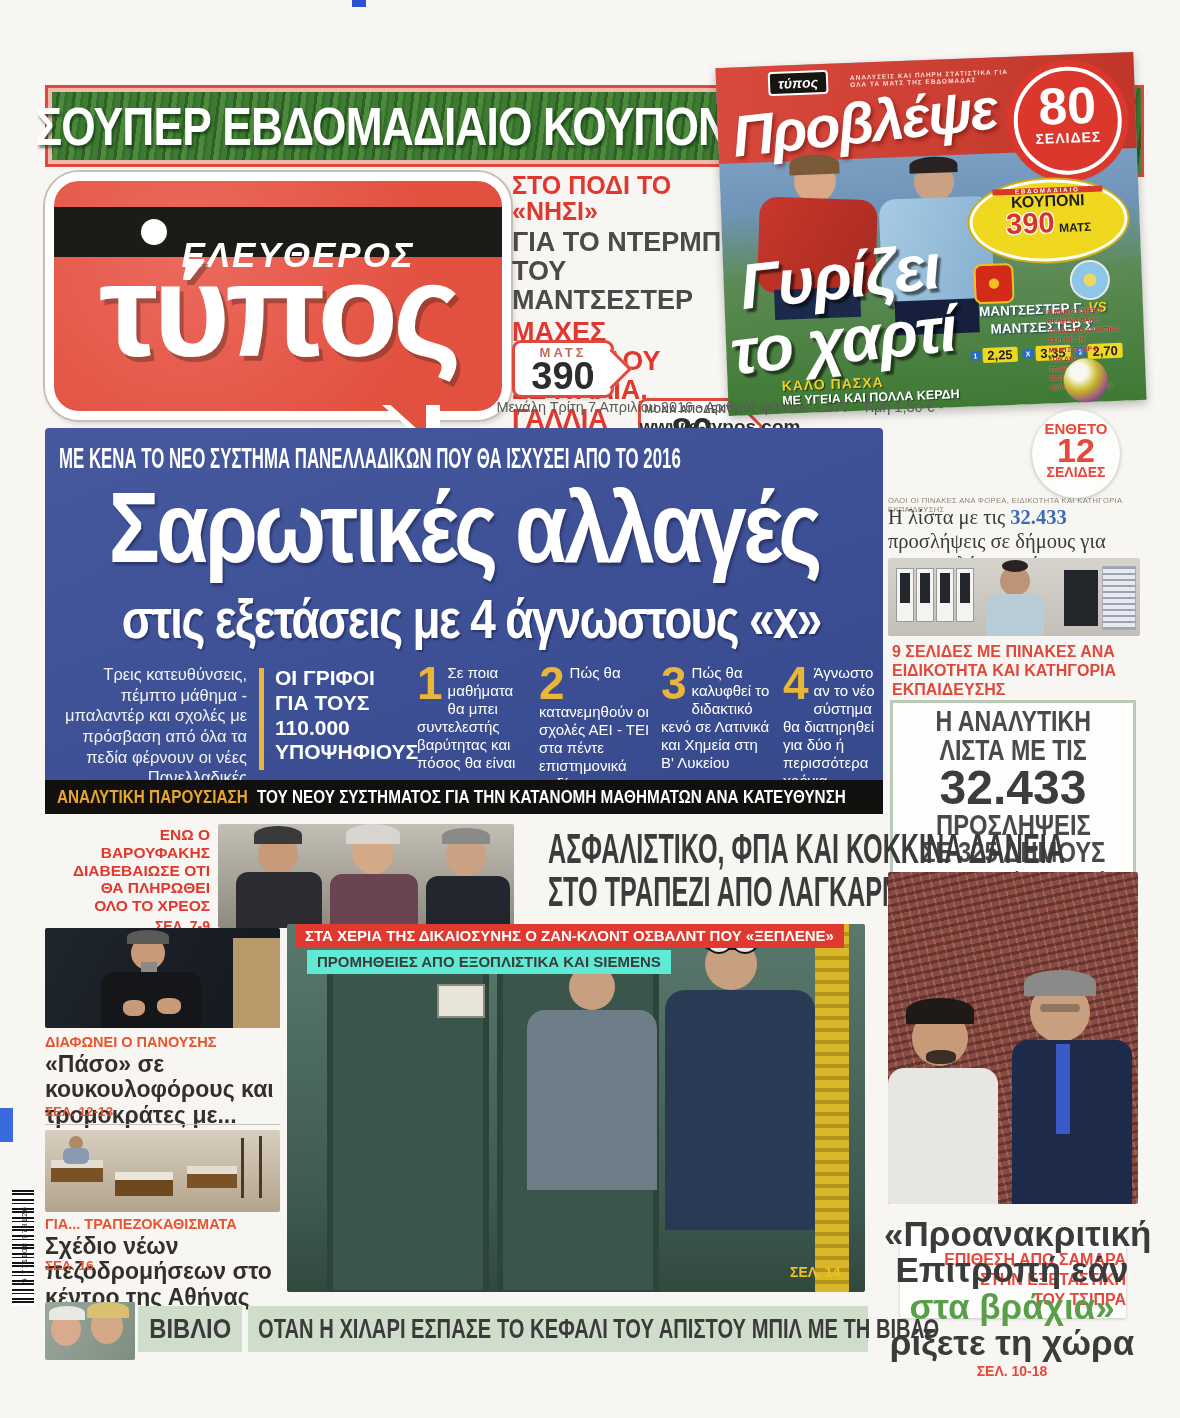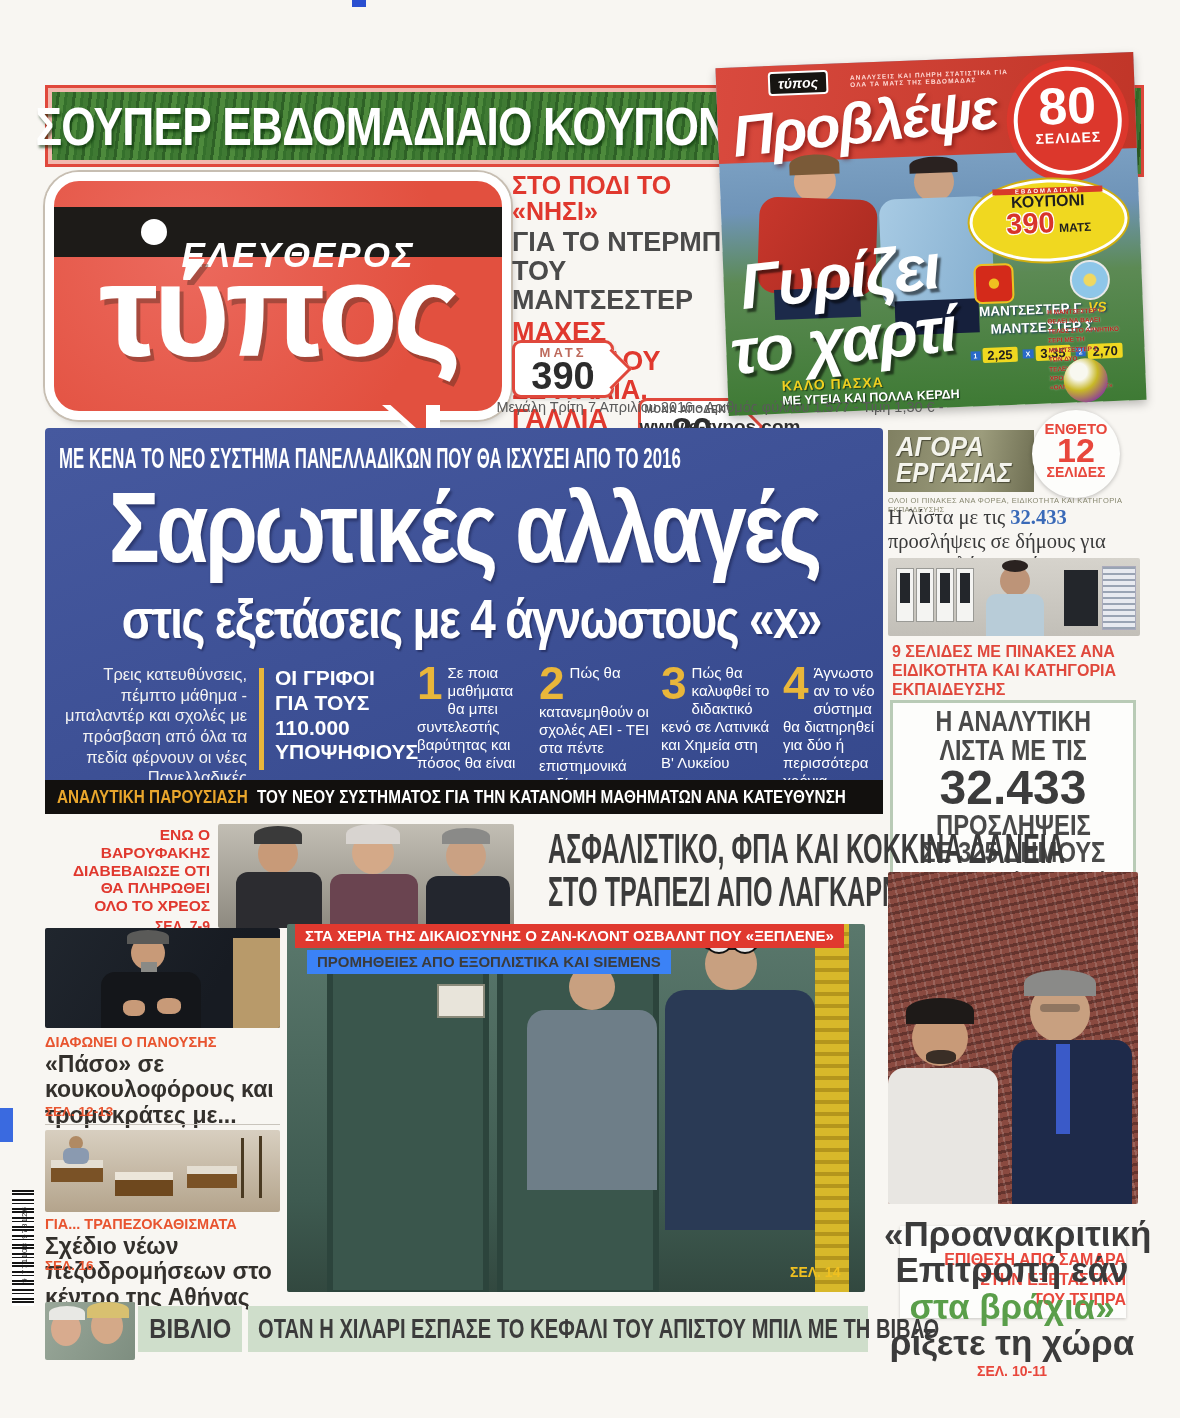--- a/index.html
+++ b/index.html
@@ -195,24 +195,20 @@
     <div class="abs" style="left:0;bottom:0;width:100%;height:34px;background:#12100e;display:flex;align-items:center;padding:0 12px;box-sizing:border-box;">
       <span class="cnd" style="transform:scaleX(.85);font-size:18px;font-weight:800;color:#e9a62c;white-space:nowrap;">ΑΝΑΛΥΤΙΚΗ ΠΑΡΟΥΣΙΑΣΗ</span>
       <span class="cnd" style="transform:scaleX(.85);font-size:18px;font-weight:800;color:#fff;white-space:nowrap;margin-left:-24px;">ΤΟΥ ΝΕΟΥ ΣΥΣΤΗΜΑΤΟΣ ΓΙΑ ΤΗΝ ΚΑΤΑΝΟΜΗ ΜΑΘΗΜΑΤΩΝ ΑΝΑ ΚΑΤΕΥΘΥΝΣΗ</span>
       <span style="margin-left:auto;display:flex;align-items:baseline;gap:4px;">
         <span style="font-size:11px;font-weight:700;color:#e9b63a;">ΣΕΛΙΔΕΣ</span>
         <span style="font-size:19px;font-weight:800;color:#e9b63a;">18, 39</span>
       </span>
     </div>
   </div>
 
-  <div class="abs" style="left:888px;top:430px;width:146px;height:62px;background:linear-gradient(100deg,#808062,#9c9c7c 60%,#6e6e52);display:flex;flex-direction:column;justify-content:center;padding-left:8px;box-sizing:border-box;">
-    <span class="cnd" style="transform:scaleX(.95);font-size:27px;font-weight:900;font-style:italic;color:#f4f4ec;line-height:.95;text-shadow:1px 1px 1px #4a4a36;">ΑΓΟΡΑ</span>
-    <span class="cnd" style="transform:scaleX(.9);font-size:27px;font-weight:900;font-style:italic;color:#f4f4ec;line-height:.95;text-shadow:1px 1px 1px #4a4a36;">ΕΡΓΑΣΙΑΣ</span>
-  </div>
   <div class="abs" style="left:1032px;top:410px;width:88px;height:88px;border-radius:50%;background:#fdfdfb;box-shadow:0 1px 4px rgba(0,0,0,.25);text-align:center;">
     <div style="font-size:15px;font-weight:700;color:#e8473c;margin-top:10px;">ΕΝΘΕΤΟ</div>
     <div style="font-size:34px;font-weight:900;color:#e8473c;line-height:.8;">12</div>
     <div style="font-size:14px;font-weight:700;color:#e8473c;">ΣΕΛΙΔΕΣ</div>
   </div>
   <div class="abs" style="left:888px;top:496px;width:250px;font-size:7.5px;color:#86866e;letter-spacing:.4px;">ΟΛΟΙ ΟΙ ΠΙΝΑΚΕΣ ΑΝΑ ΦΟΡΕΑ, ΕΙΔΙΚΟΤΗΤΑ ΚΑΙ ΚΑΤΗΓΟΡΙΑ ΕΚΠΑΙΔΕΥΣΗΣ</div>
   <div class="abs" style="left:888px;top:506px;width:252px;font-family:'Liberation Serif',serif;font-size:20.5px;color:#3a3a3a;line-height:1.15;">
     <span>Η λίστα με τις </span><span style="color:#3a6ab8;font-weight:700;">32.433</span><span> προσλήψεις σε δήμους για κοινωφελή εργασία</span>
   </div>
   <div class="abs photo" style="left:888px;top:558px;width:252px;height:78px;background:linear-gradient(180deg,#d6d3cc,#c2bfb8);">
@@ -297,21 +293,21 @@
     <div class="abs" style="left:240px;top:86px;width:130px;height:180px;border-radius:18px 18px 0 0;background:#6e7e88;"></div>
     <div class="head-circle" style="left:418px;top:14px;width:52px;height:52px;background:#c8a080;"></div>
     <div class="abs" style="left:414px;top:8px;width:60px;height:18px;border-radius:12px;background:#1a1a1a;"></div>
     <div class="head-circle" style="left:420px;top:12px;width:20px;height:14px;background:#e8e8e8;border:2px solid #111;"></div>
     <div class="head-circle" style="left:446px;top:12px;width:20px;height:14px;background:#e8e8e8;border:2px solid #111;"></div>
     <div class="abs" style="left:378px;top:66px;width:150px;height:240px;border-radius:20px 20px 0 0;background:#2a3a55;"></div>
   </div>
   <div class="abs" style="left:295px;top:924px;background:#e0392f;padding:3px 10px;">
     <span style="font-size:15px;font-weight:800;color:#fff;white-space:nowrap;">ΣΤΑ ΧΕΡΙΑ ΤΗΣ ΔΙΚΑΙΟΣΥΝΗΣ Ο ΖΑΝ-ΚΛΟΝΤ ΟΣΒΑΛΝΤ ΠΟΥ «ΞΕΠΛΕΝΕ»</span>
   </div>
-  <div class="abs" style="left:307px;top:950px;background:#3b82f6;padding:3px 10px;">
+  <div class="abs" style="left:307px;top:950px;background:#5eead4;padding:3px 10px;">
     <span style="font-size:15px;font-weight:800;color:#3b3b3b;white-space:nowrap;">ΠΡΟΜΗΘΕΙΕΣ ΑΠΟ ΕΞΟΠΛΙΣΤΙΚΑ ΚΑΙ SIEMENS</span>
   </div>
   <div class="abs" style="left:790px;top:1264px;font-size:14px;font-weight:800;color:#f0c020;">ΣΕΛ. 14</div>
 
   <div class="abs photo seats" style="left:888px;top:872px;width:250px;height:332px;">
     <div class="head-circle" style="left:24px;top:138px;width:56px;height:56px;background:#c89a78;"></div>
     <div class="abs" style="left:18px;top:126px;width:68px;height:26px;border-radius:50% 50% 0 0;background:#1e1a18;"></div>
     <div class="abs" style="left:38px;top:178px;width:30px;height:14px;border-radius:40%;background:#3a2e26;"></div>
     <div class="abs" style="left:0;top:196px;width:110px;height:136px;border-radius:16px 16px 0 0;background:#e8e6e2;"></div>
     <div class="head-circle" style="left:142px;top:110px;width:60px;height:60px;background:#c8a080;"></div>
@@ -323,21 +319,21 @@
   <div class="abs pre" style="left:900px;top:1178px;width:226px;background:#fdfdfb;padding:6px 0 8px;text-align:right;box-shadow:0 1px 3px rgba(0,0,0,.2);margin-top:48px;">
     <span style="font-size:16px;font-weight:800;color:#e8473c;line-height:1.25;white-space:pre-line;">ΕΠΙΘΕΣΗ ΑΠΟ ΣΑΜΑΡΑ
 ΣΤΗΝ ΕΞΕΤΑΣΤΙΚΗ
 ΤΟΥ ΤΣΙΠΡΑ</span>
   </div>
   <div class="abs" style="left:884px;top:1216px;width:256px;text-align:center;line-height:1.04;">
     <div style="font-size:35px;font-weight:900;color:#3b3b3b;">«Προανακριτική</div>
     <div style="font-size:35px;font-weight:900;color:#3b3b3b;">Επιτροπή εάν</div>
     <div style="font-size:35px;font-weight:900;color:#5a9e4a;">στα βράχια»</div>
     <div style="font-size:35px;font-weight:900;color:#3b3b3b;">ρίξετε τη χώρα</div>
-    <div style="font-size:14px;font-weight:800;color:#e8473c;margin-top:2px;">ΣΕΛ. 10-11</div>
+    <div style="font-size:14px;font-weight:800;color:#e8473c;margin-top:2px;">ΣΕΛ. 10-18</div>
   </div>
 
   <div class="abs photo" style="left:45px;top:1302px;width:90px;height:58px;background:linear-gradient(120deg,#9aa89a,#7e8e80);">
     <div class="head-circle" style="left:6px;top:10px;width:30px;height:34px;background:#d8ab8e;"></div>
     <div class="abs" style="left:4px;top:4px;width:36px;height:14px;border-radius:50% 50% 0 0;background:#e8e8e4;"></div>
     <div class="head-circle" style="left:46px;top:6px;width:32px;height:36px;background:#d4a988;"></div>
     <div class="abs" style="left:42px;top:0;width:42px;height:16px;border-radius:50% 50% 0 0;background:#d8c070;"></div>
   </div>
   <div class="abs" style="left:138px;top:1306px;width:104px;height:46px;background:#cfdecb;display:flex;align-items:center;justify-content:center;">
     <span class="cndc" style="transform:scaleX(.85);font-size:28px;font-weight:900;color:#3b3b3b;">ΒΙΒΛΙΟ</span>

